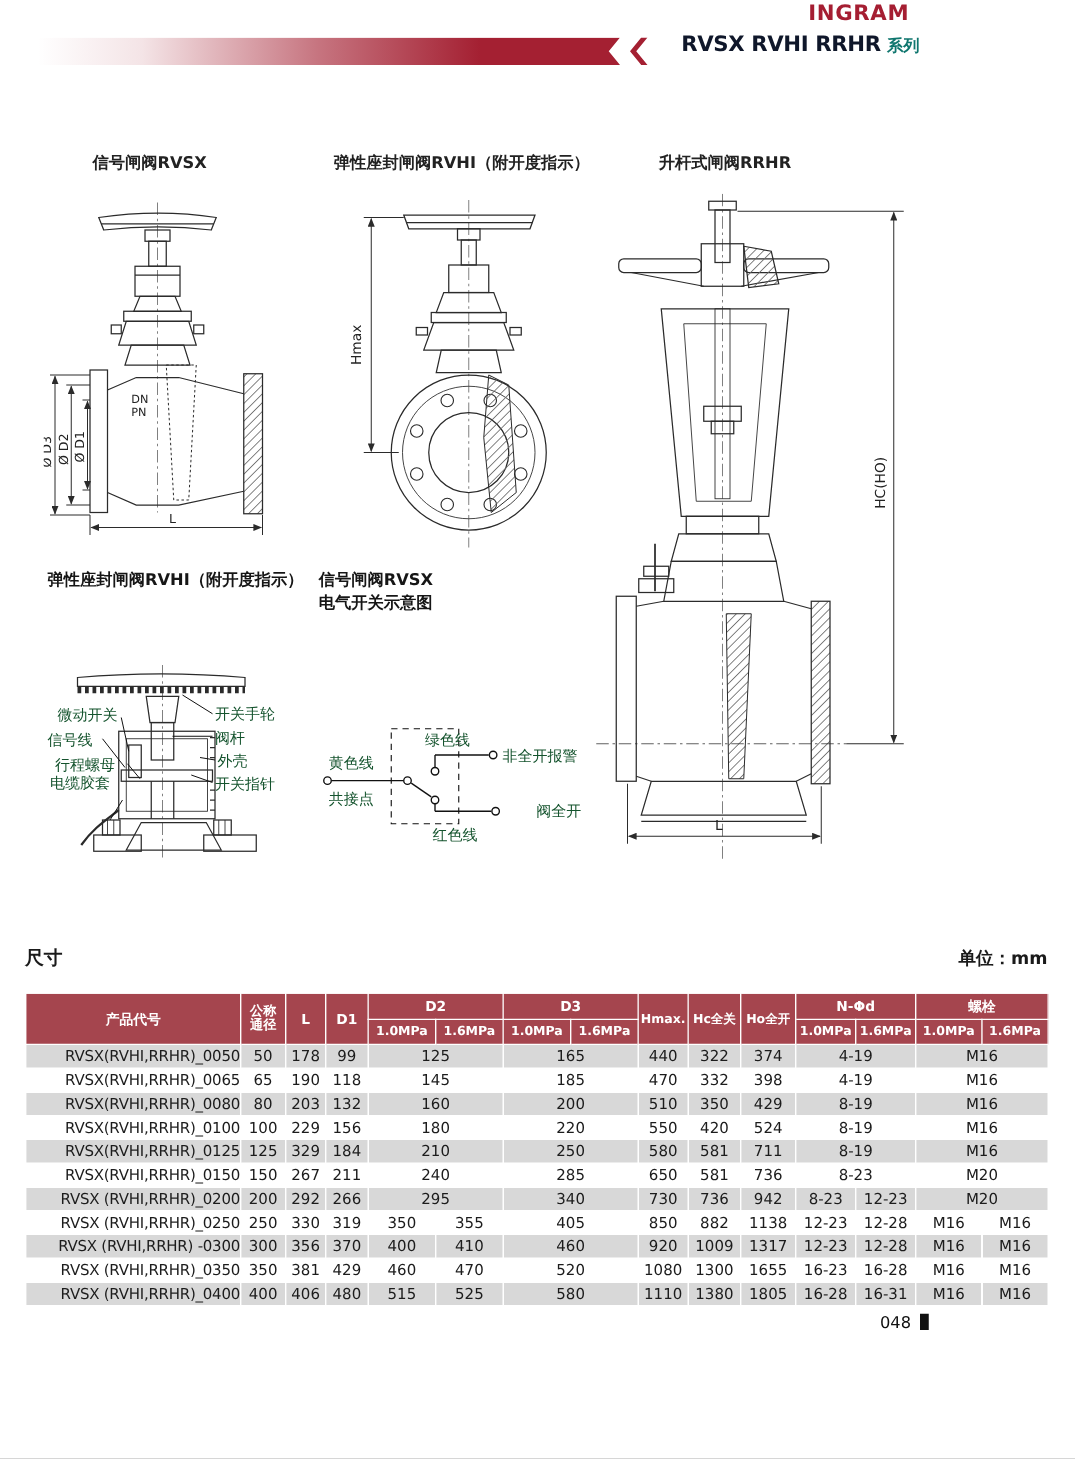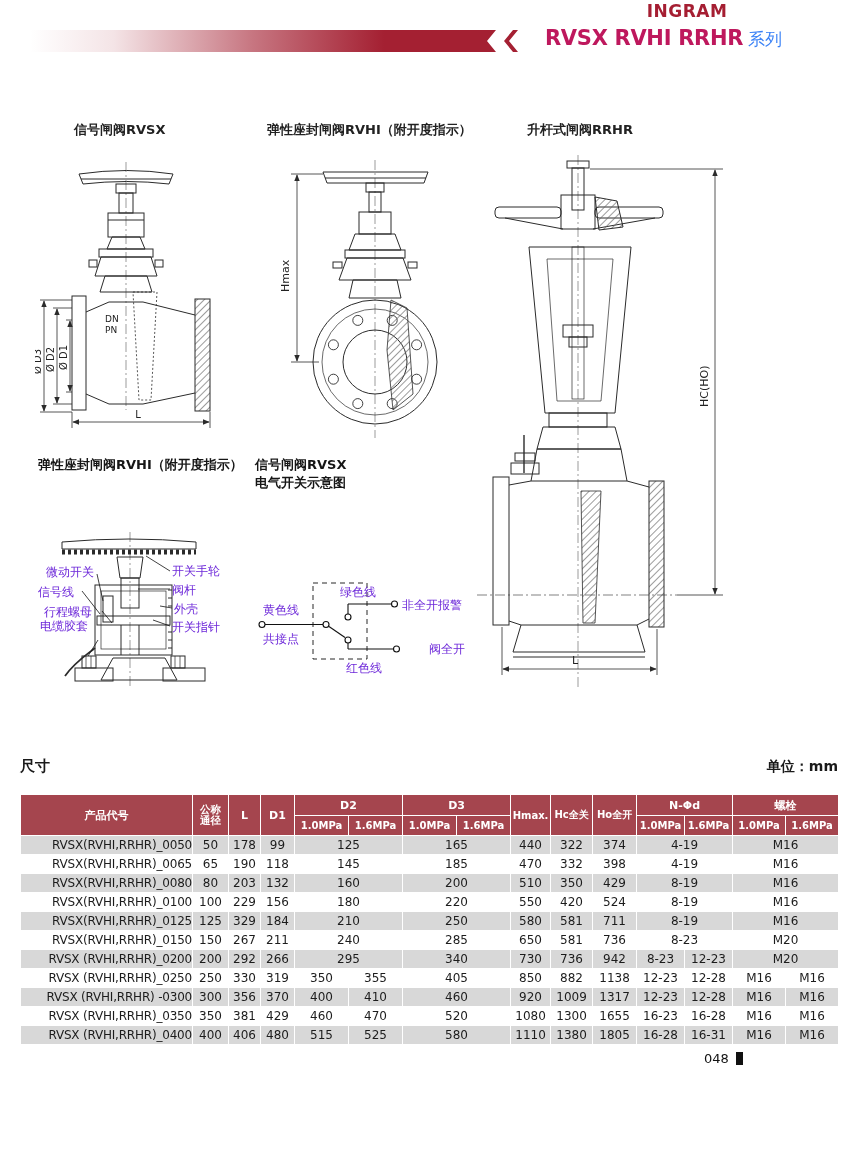--- a/index.html
+++ b/index.html
@@ -9,35 +9,35 @@
 
   
   .banner{left:30px;top:30px;width:466px;height:22px;
     background:linear-gradient(90deg, rgba(164,32,50,0) 0%, rgba(164,32,50,.12) 18%,
                rgba(164,32,50,.62) 48%, #A42032 76%, #A42032 100%);
     clip-path:polygon(0 0,100% 0,calc(100% - 9px) 50%,100% 100%,0 100%);}
   .banner-chevron{left:501px;top:30px;width:18px;height:22px;}
   .brand{left:634px;top:1px;width:106px;text-align:center;font-size:17px;font-weight:800;
          letter-spacing:.5px;color:#A51E32;}
   .series-title{left:545px;top:26px;white-space:nowrap;}
-  .series-title .code{font-size:21px;font-weight:800;letter-spacing:-.3px;color:#be185d;}
-  .series-title .suffix{font-size:17px;font-weight:400;margin-left:5px;color:#3b82f6;}
+  .series-title .code{font-size:17px;font-weight:800;letter-spacing:-.3px;color:#0f172a;}
+  .series-title .suffix{font-size:13px;font-weight:700;margin-left:5px;color:#0f766e;}
 
   
   .fig-label{font-size:13px;font-weight:600;color:#222;white-space:nowrap;}
   #fig1-label{left:74px;top:121px;} #fig2-label{left:267px;top:121px;} #fig3-label{left:527px;top:121px;}
   .caption{font-size:13px;font-weight:600;color:#161616;line-height:18px;white-space:nowrap;}
   #caption1{left:20px;top:456px;} #caption1 .l2{margin-left:18px;}
   #caption2{left:255px;top:456px;}
 
   
   #fig1{left:35px;top:150px;} #fig2{left:275px;top:150px;} #fig3{left:465px;top:155px;}
   #actuator{left:25px;top:528px;} #circuit{left:255px;top:565px;}
   svg{display:block;}
-  .callout{font-size:12px;color:#6d28d9;white-space:nowrap;}
+  .callout{font-size:12px;color:#14532d;white-space:nowrap;}
   #lbl-weidong{left:46px;top:564px;} #lbl-xinhao{left:38px;top:584px;}
   #lbl-xingcheng{left:44px;top:604px;} #lbl-dianlan{left:40px;top:618px;}
   #lbl-shoulun{left:172px;top:563px;} #lbl-fagan{left:172px;top:582px;}
   #lbl-waike{left:174px;top:601px;} #lbl-zhizhen{left:172px;top:619px;}
   #lbl-yellow{left:263px;top:602px;} #lbl-common{left:263px;top:631px;}
   #lbl-green{left:340px;top:584px;} #lbl-alarm{left:402px;top:597px;}
   #lbl-open{left:405px;top:641px;padding-left:24px;} #lbl-red{left:346px;top:660px;}
 
   
   .dim-title{left:20px;top:757px;font-size:15px;font-weight:700;}

